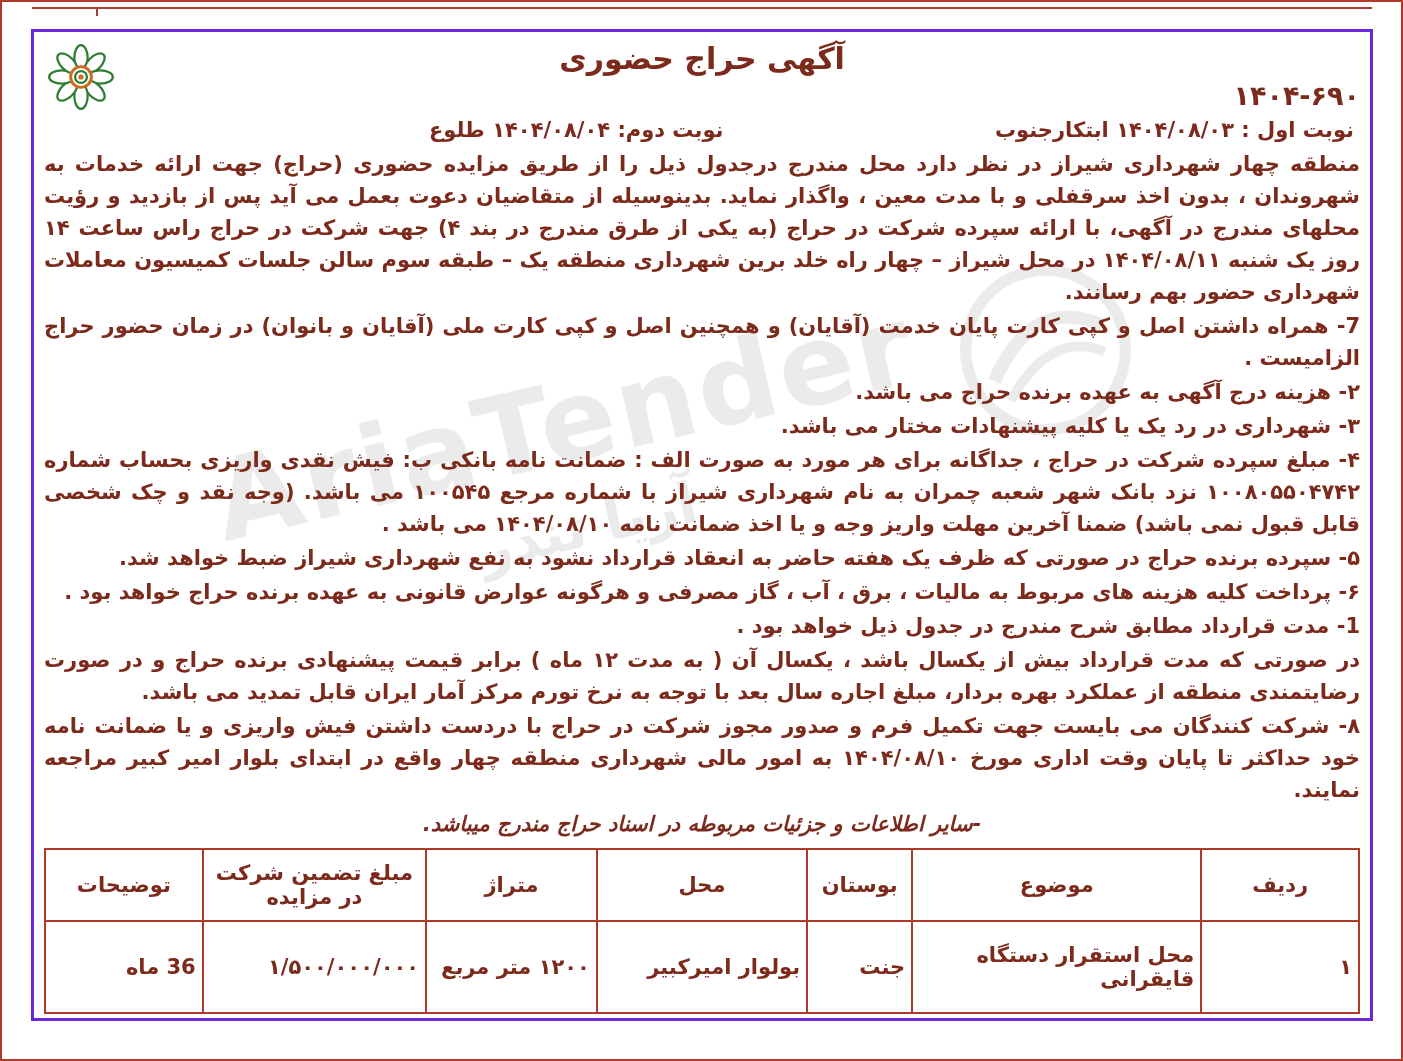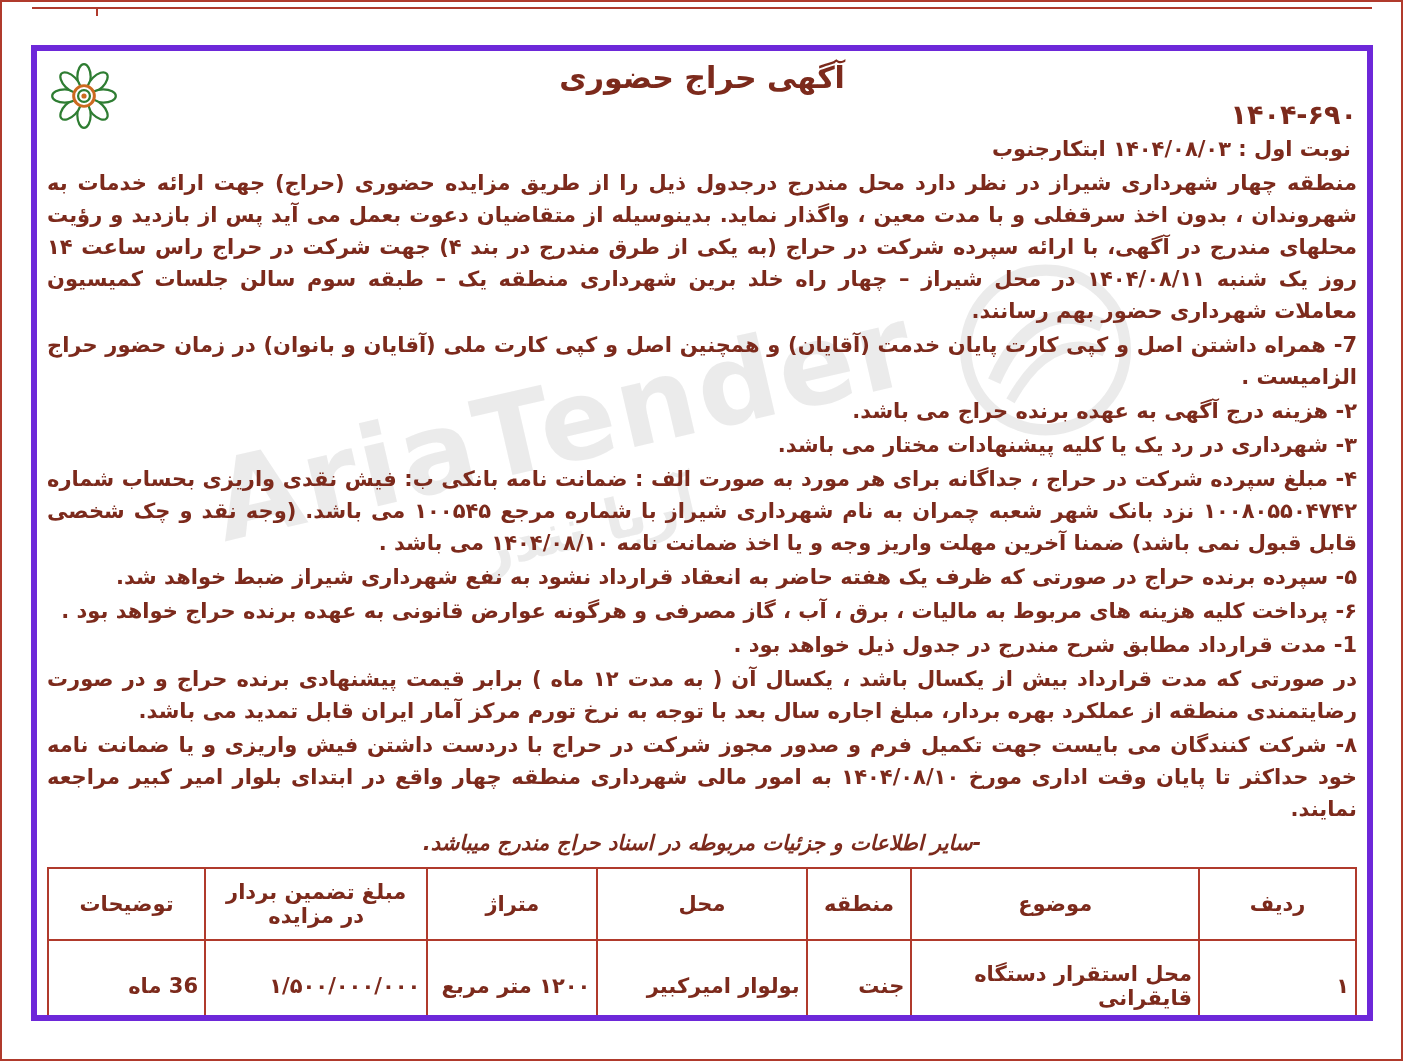--- a/index.html
+++ b/index.html
@@ -29,26 +29,25 @@
     transform: rotate(-13deg);
     opacity: 0.17; color: #8d8d8d;
     pointer-events: none;
   }
   .wm-text { display: flex; flex-direction: column; align-items: center; }
   .wm-latin { font-size: 112px; font-weight: bold; letter-spacing: 3px; font-family: "DejaVu Sans", sans-serif; }
   .wm-persian { font-size: 56px; font-weight: bold; margin-top: 8px; }
   
   .main-box {
     position: absolute; top: 27px; left: 29px; right: 28px; bottom: 38px;
-    border: 6px solid #6d28d9;
+    border: 3px solid #6d28d9;
     box-sizing: border-box;
     padding: 6px 10px 4px 10px;
     font-weight: 700;
     overflow: hidden;
-    margin-top: 16px;
   }
   .emblem { position: absolute; top: 8px; left: 10px; }
   .title { text-align: center; font-size: 30px; line-height: 38px; margin-top: 2px; }
   .doc-number { text-align: right; font-size: 27px; line-height: 36px; }
   .ltr { direction: ltr; unicode-bidi: bidi-override; display: inline-block; }
   .rounds { position: relative; height: 34px; font-size: 21px; line-height: 32px; }
   .round-first { position: absolute; right: 6px; top: 0; }
   .round-second { position: absolute; left: 385px; top: 0; }
   .body-text { font-size: 21px; line-height: 32px; }
   .body-text p { margin: 0 0 2px 0; padding: 0; text-align: justify; }
@@ -109,20 +108,21 @@
       <circle cx="50" cy="50" r="3.5" fill="#cc6a1f"></circle>
     </svg>
 
     <div class="title">آگهی حراج حضوری</div>
     <div class="doc-number">
       <span class="ltr">۱۴۰۴-۶۹۰</span>
     </div>
 
     <div class="rounds">
       <span class="round-first">نوبت اول : ۱۴۰۴/۰۸/۰۳   ابتکارجنوب</span>
+      <span class="round-second">نوبت دوم:  ۱۴۰۴/۰۸/۰۴ طلوع</span>
     </div>
 
     <div class="body-text">
       <p>منطقه چهار شهرداری شیراز در نظر دارد محل مندرج درجدول ذیل را از طریق مزایده حضوری (حراج) جهت ارائه خدمات به شهروندان ، بدون اخذ سرقفلی و با مدت معین ، واگذار نماید. بدینوسیله از متقاضیان دعوت بعمل می آید پس از بازدید و رؤیت محلهای مندرج در آگهی، با ارائه سپرده شرکت در حراج (به یکی از طرق مندرج در بند ۴)  جهت شرکت در حراج راس ساعت ۱۴ روز یک شنبه ۱۴۰۴/۰۸/۱۱ در محل شیراز – چهار راه خلد برین شهرداری منطقه یک – طبقه سوم سالن جلسات کمیسیون معاملات شهرداری حضور بهم رسانند.</p>
       <p>7- همراه داشتن اصل و کپی کارت پایان خدمت (آقایان) و همچنین اصل و کپی کارت ملی (آقایان و بانوان) در زمان حضور حراج الزامیست .</p>
       <p>۲- هزینه درج آگهی به عهده برنده حراج می باشد.</p>
       <p>۳- شهرداری در رد یک یا کلیه پیشنهادات مختار می باشد.</p>
       <p>۴- مبلغ سپرده شرکت در حراج ، جداگانه برای هر مورد به صورت الف : ضمانت نامه بانکی ب: فیش نقدی واریزی بحساب شماره ۱۰۰۸۰۵۵۰۴۷۴۲ نزد بانک شهر شعبه چمران به نام شهرداری شیراز با شماره مرجع ۱۰۰۵۴۵ می باشد. (وجه نقد و چک شخصی قابل قبول نمی باشد) ضمنا آخرین مهلت واریز وجه و یا اخذ ضمانت نامه ۱۴۰۴/۰۸/۱۰ می باشد .</p>
       <p>۵- سپرده برنده حراج در صورتی که ظرف یک هفته حاضر به انعقاد قرارداد نشود به نفع شهرداری شیراز ضبط خواهد شد.</p>
       <p>۶- پرداخت کلیه هزینه های مربوط به مالیات ، برق ، آب ، گاز مصرفی و هرگونه عوارض قانونی به عهده برنده حراج خواهد بود .</p>
@@ -139,24 +139,24 @@
           <col style="width:8%">
           <col style="width:16%">
         <col style="width:13%">
           <col style="width:17%">
           <col style="width:12%">
       </colgroup>
       <thead>
         <tr>
           <th>ردیف</th>
           <th>موضوع</th>
-          <th>منطقه</th>
+          <th>بوستان</th>
           <th>محل</th>
           <th>متراژ</th>
-          <th>مبلغ تضمین بردار در مزایده</th>
+          <th>مبلغ تضمین شرکت در مزایده</th>
           <th>توضیحات</th>
         </tr>
       </thead>
       <tbody>
         <tr>
           <td>۱</td>
           <td>محل استقرار دستگاه قایقرانی</td>
           <td>جنت</td>
           <td>بولوار امیرکبیر</td>
           <td>۱۲۰۰ متر مربع</td>

